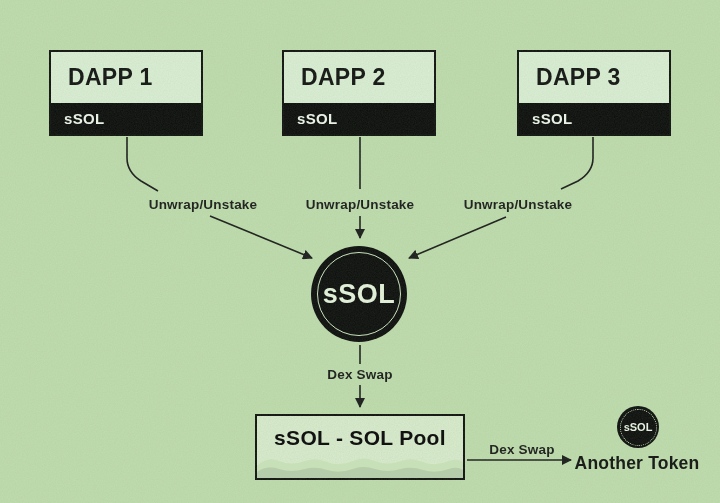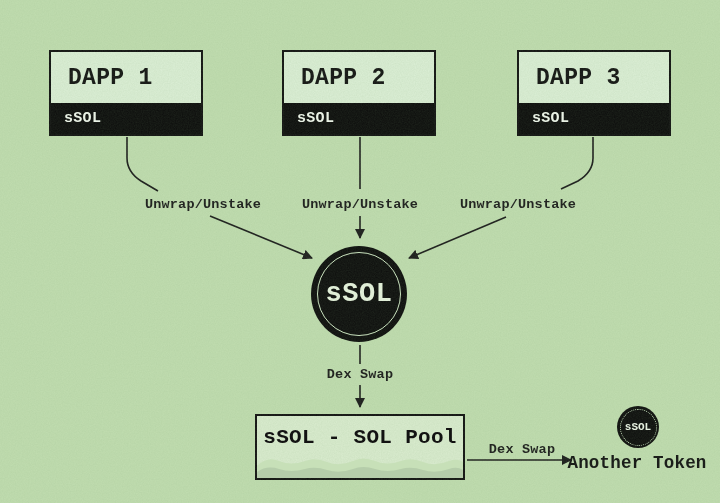--- a/index.html
+++ b/index.html
@@ -1,19 +1,19 @@
 <!DOCTYPE html>
 <html><head>
 <meta charset="utf-8">
 <style>
   html,body{margin:0;padding:0;background:#e8e8e8;}
   .stage{
     position:relative;width:720px;height:503px;overflow:hidden;
     background:#c1ddb0;
-    font-family:Liberation Mono, monospace;
+    font-family:Liberation Sans, sans-serif;
     color:#1b1b1b;
   }
   
   .arrows{position:absolute;left:0;top:0;width:720px;height:503px;pointer-events:none;}
   
   .dapp{
     position:absolute;top:50px;width:154px;height:86px;
     border:2px solid #101010;background:#dcefd6;box-sizing:border-box;
     display:flex;flex-direction:column;
   }

